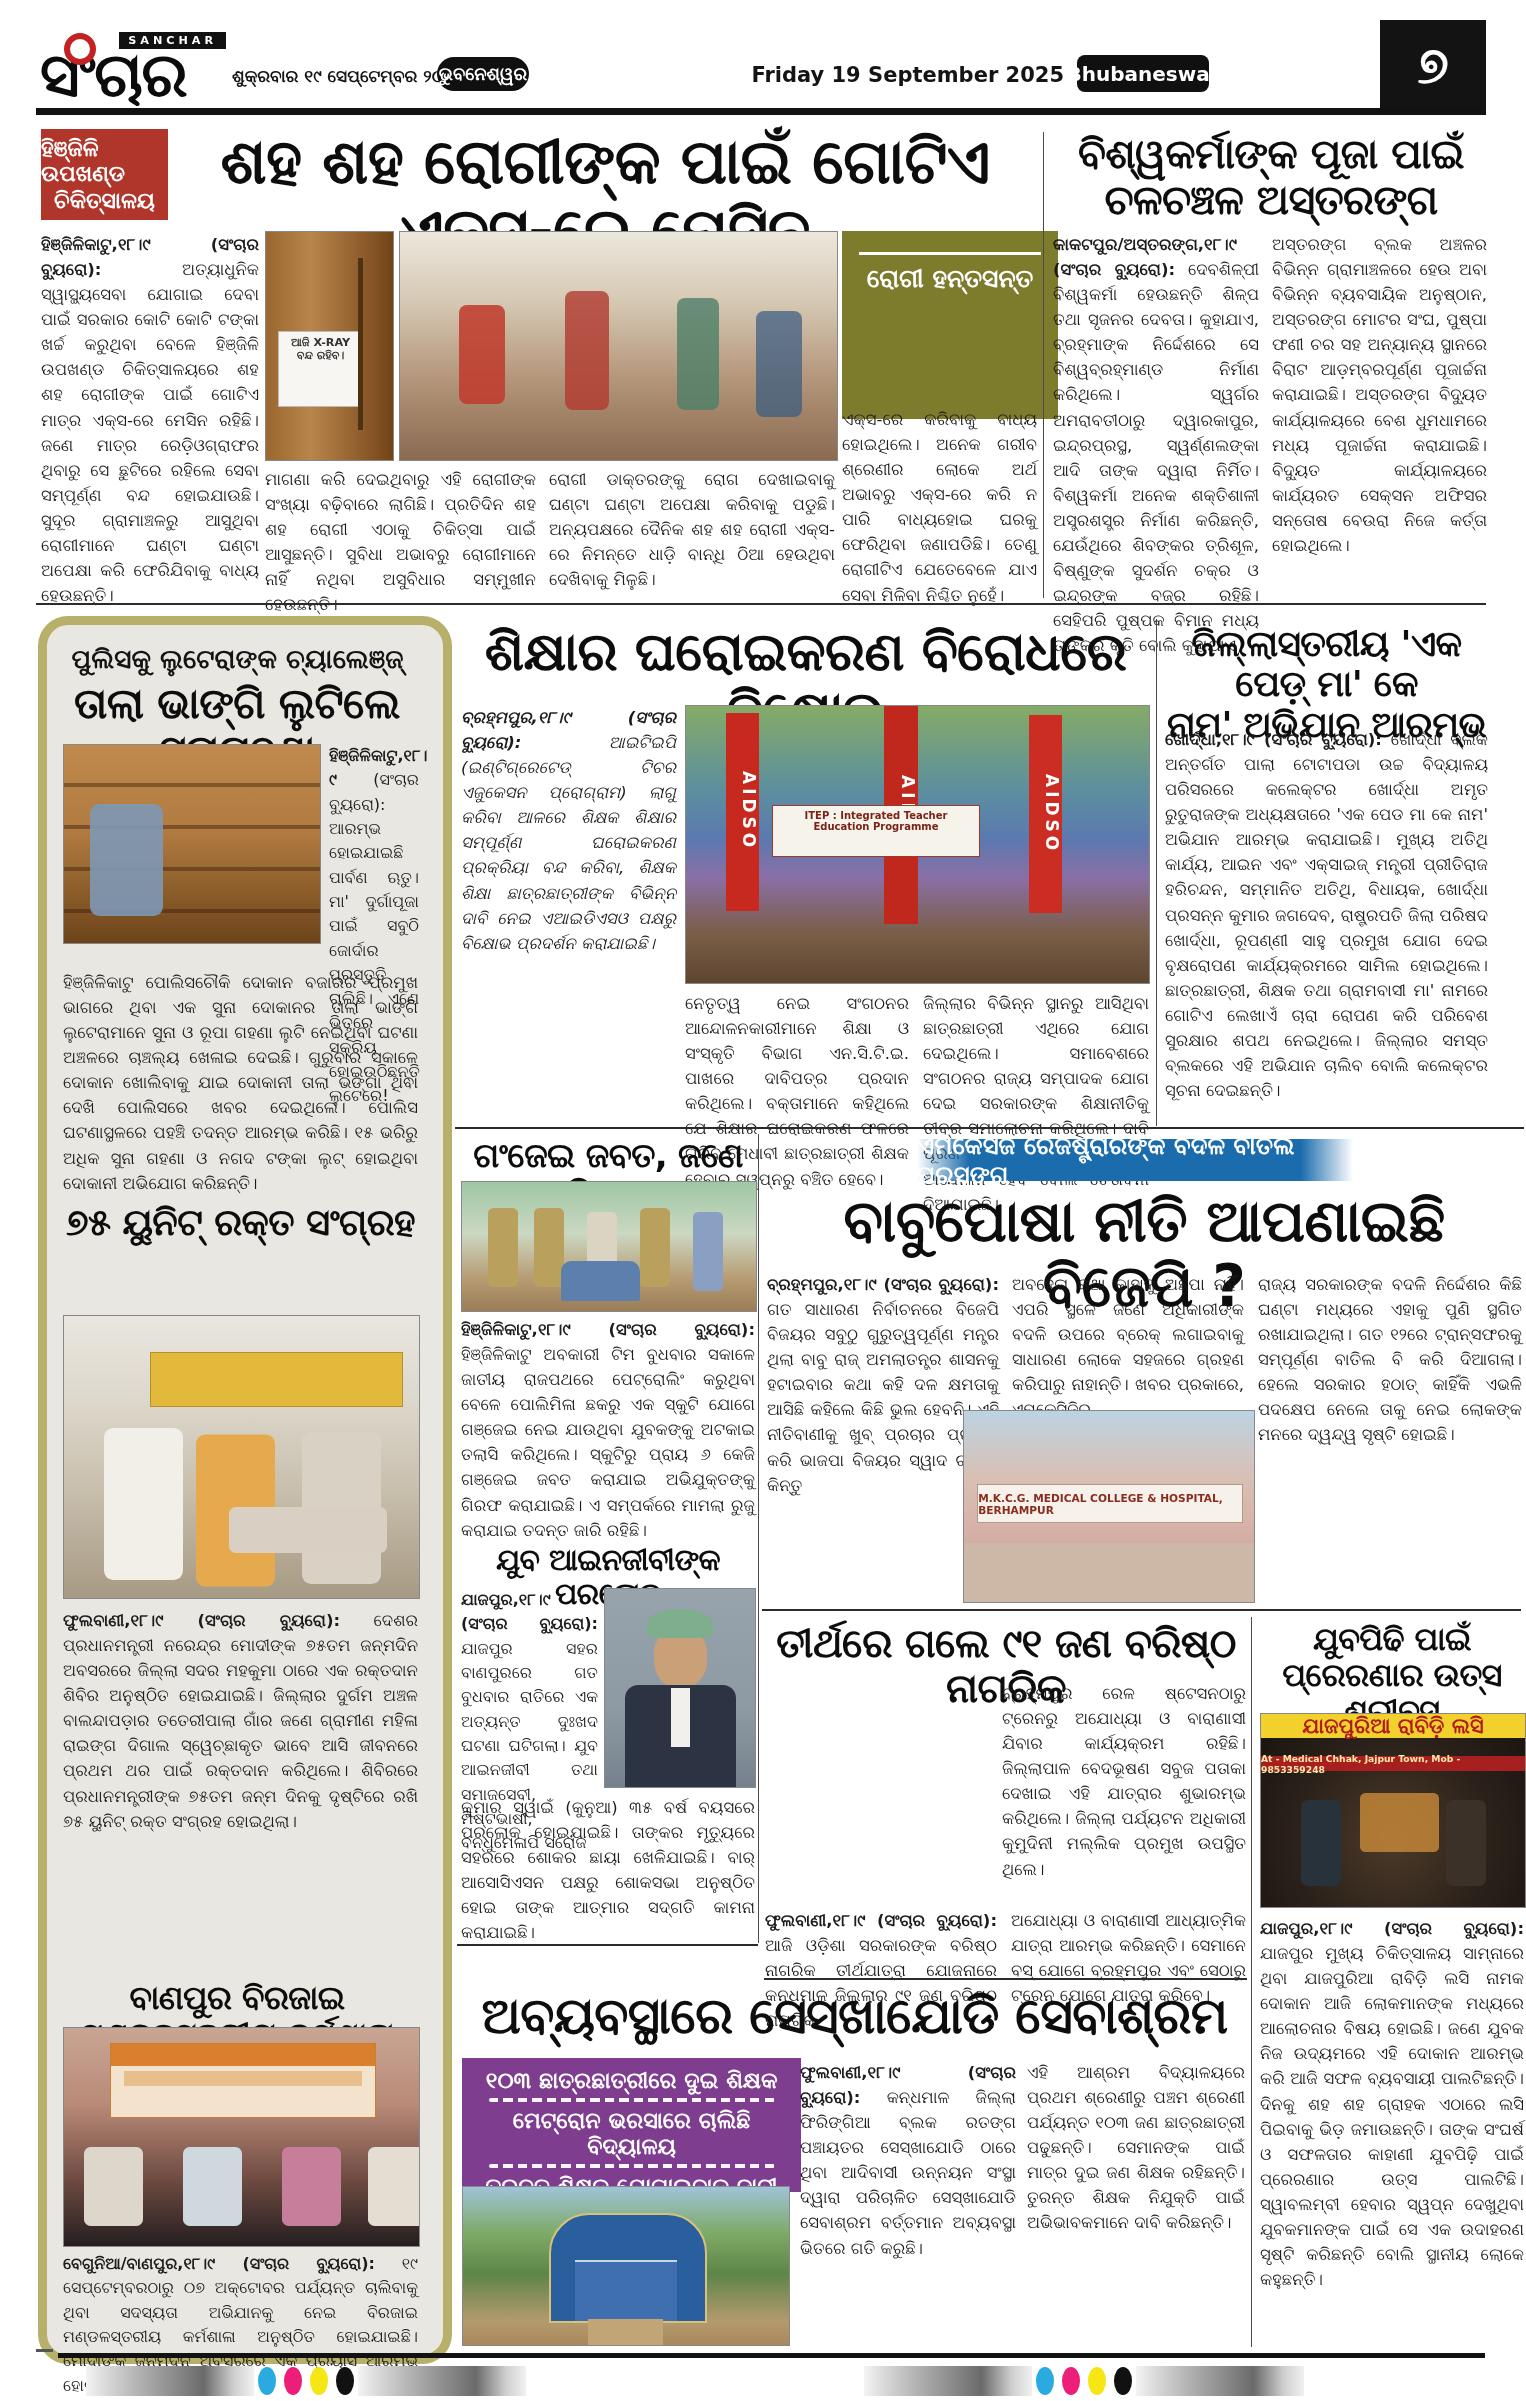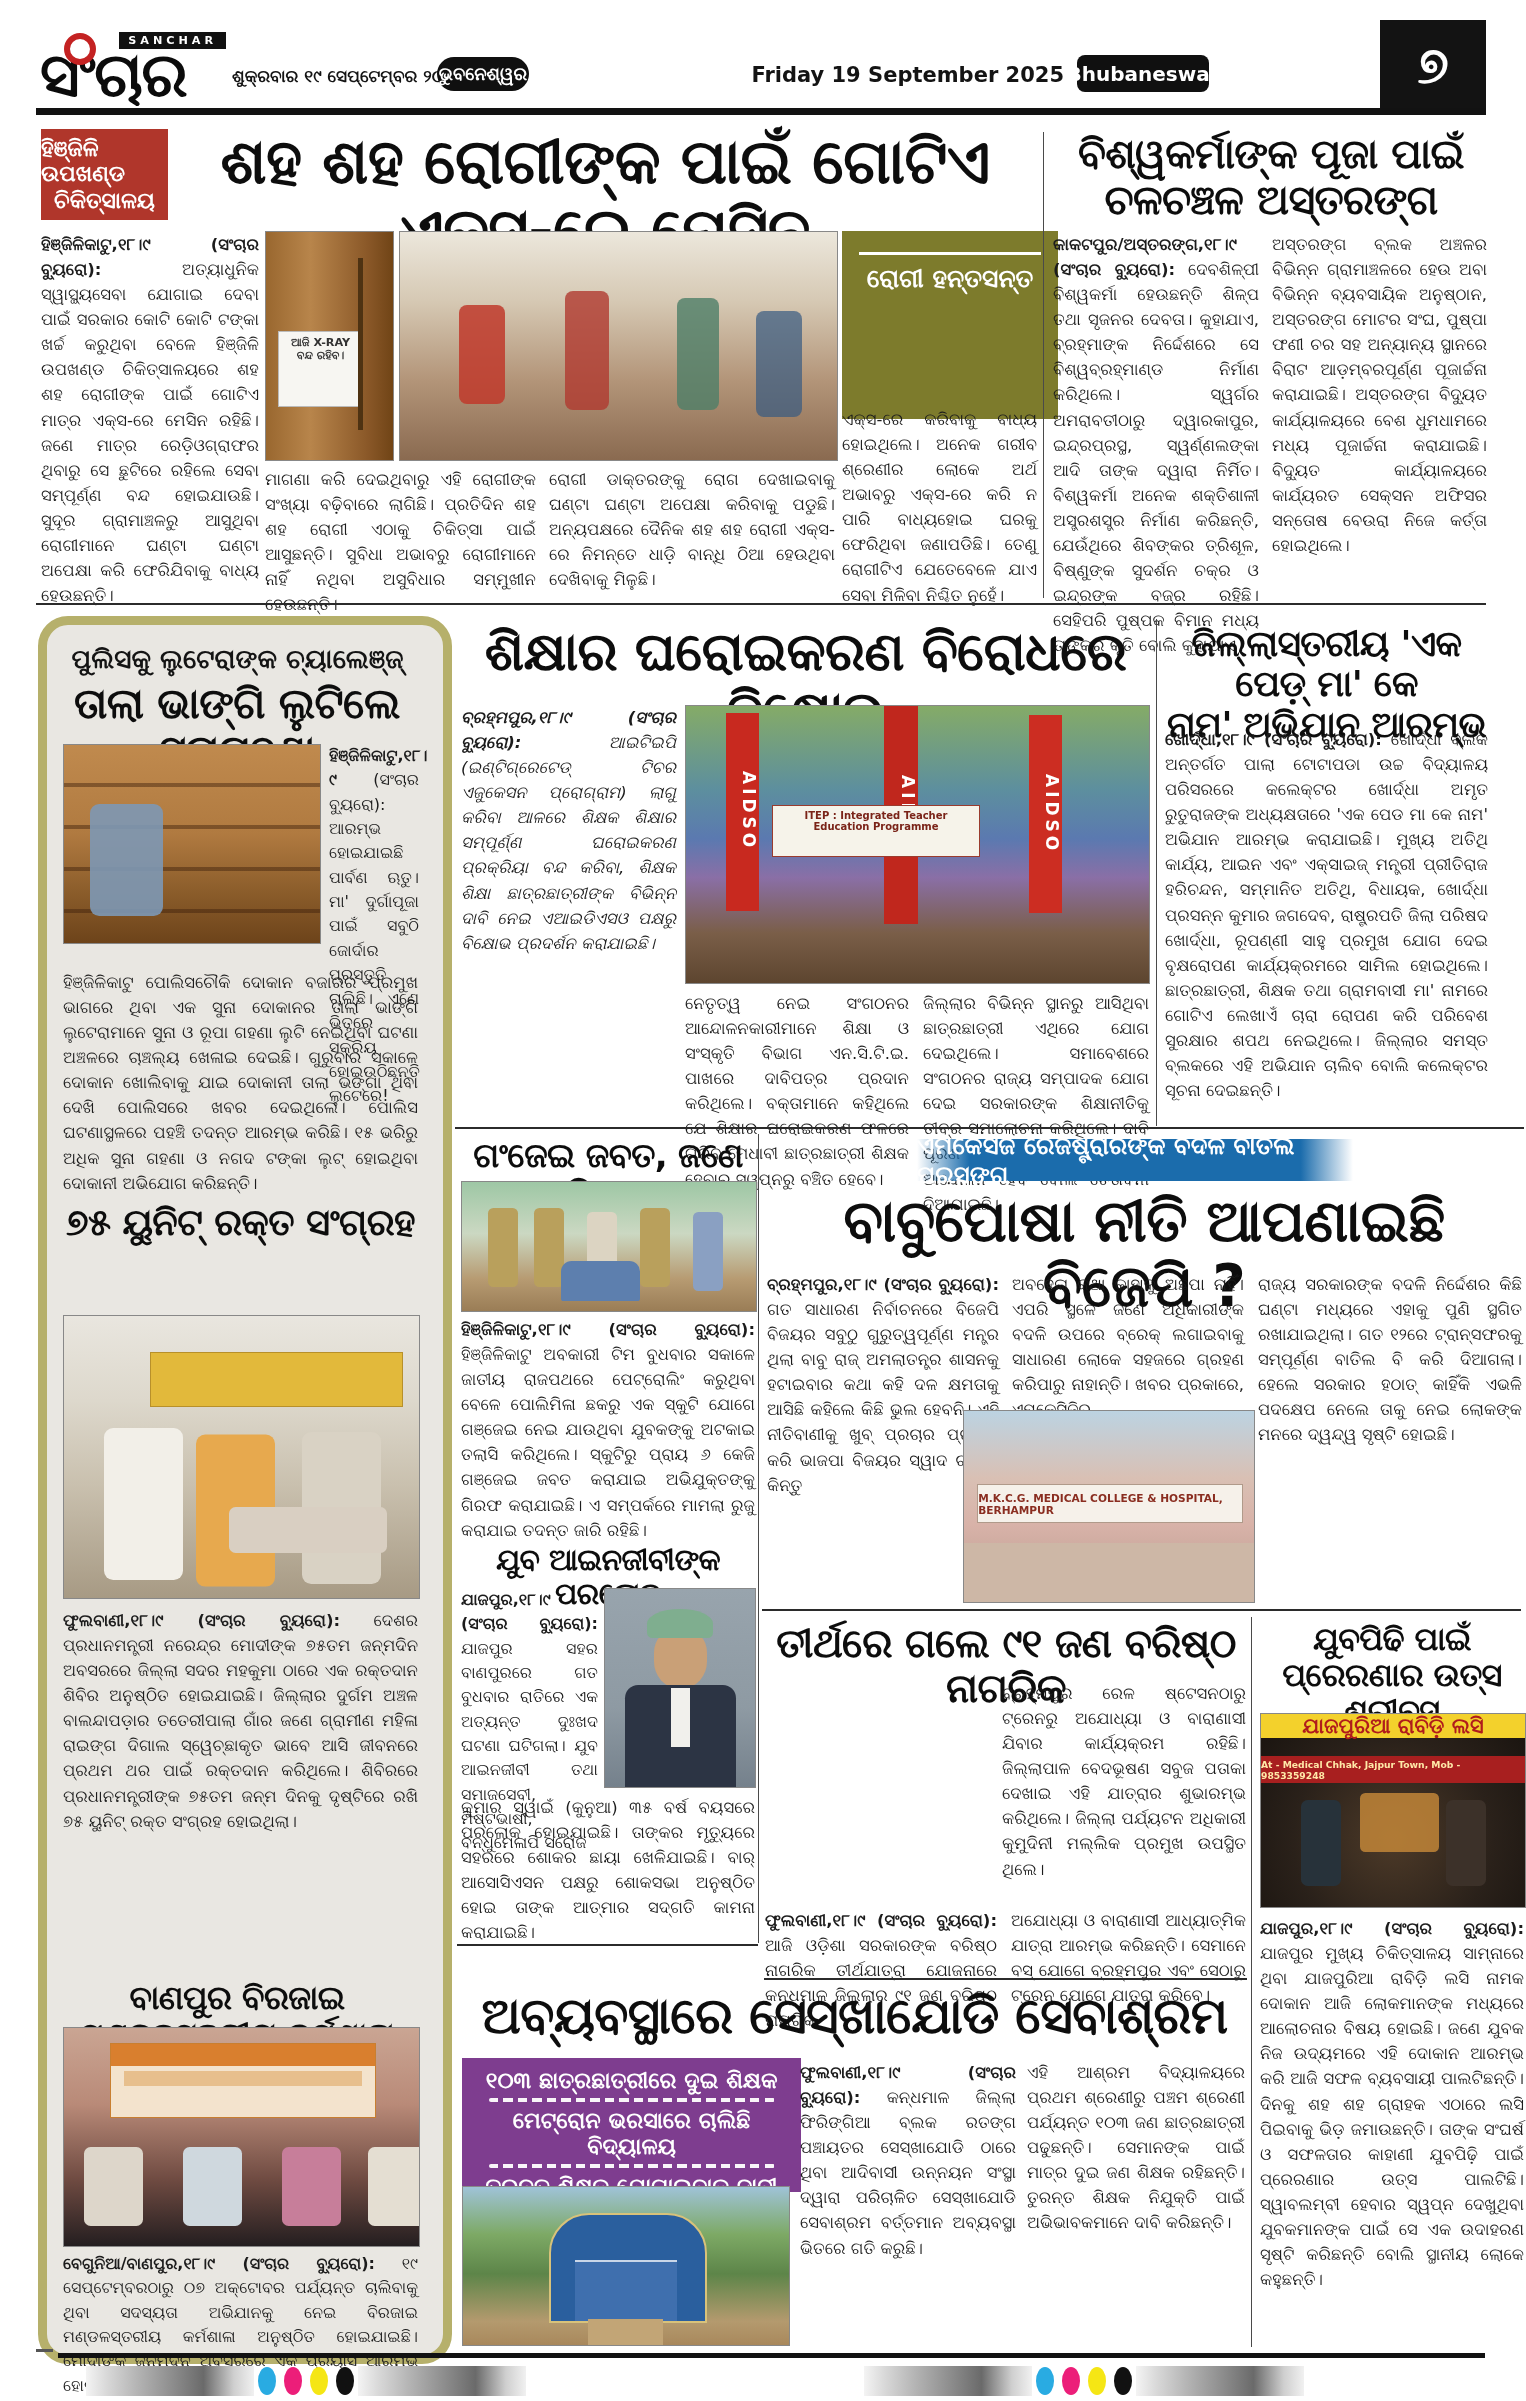--- a/index.html
+++ b/index.html
@@ -209,21 +209,21 @@
   <div class="abs rule-h" style="left:764px;top:1978px;width:483px;"></div>
 
   <div class="abs hl center" style="left:1260px;top:1622px;width:264px;font-size:32px;">
     <div>ଯୁବପିଢି ପାଇଁ</div>
     <div>ପ୍ରେରଣାର ଉତ୍ସ ଶ୍ରୀବସ</div>
   </div>
   <div class="abs photo" style="left:1260px;top:1713px;width:264px;height:193px;background:radial-gradient(circle at 50% 65%,#4d3a28 0%,#2a211a 55%,#17120e 100%);">
     <div class="abs" style="left:0;top:0;width:100%;height:24px;background:#f3d12c;display:flex;align-items:center;justify-content:center;">
       <span style="font-size:21px;font-weight:800;color:#b01c1c;">ଯାଜପୁରିଆ ରାବିଡ଼ି ଲସି</span>
     </div>
-    <div class="abs" style="left:0;top:42px;width:100%;height:27px;background:#a81f1f;display:flex;align-items:center;justify-content:center;">
+    <div class="abs" style="left:0;top:42px;width:100%;height:15px;background:#a81f1f;display:flex;align-items:center;justify-content:center;">
       <span style="font-size:9.2px;font-weight:700;color:#ffe9a8;">At - Medical Chhak, Jajpur Town, Mob - 9853359248</span>
     </div>
     <div class="abs" style="left:40px;top:86px;width:40px;height:86px;background:#27323a;border-radius:6.6px;box-shadow:145px 0 0 #3c3129;"></div>
     <div class="abs" style="left:99px;top:79px;width:79px;height:59px;background:#c98b3a;border-radius:5.3px;opacity:.8;"></div>
   </div>
   <div class="abs body-txt" style="left:1260px;top:1916px;width:264px;height:430px;">
     <span class="byline">ଯାଜପୁର,୧୮।୯ (ସଂଚାର ବ୍ୟୁରୋ):</span>
     <span>ଯାଜପୁର ମୁଖ୍ୟ ଚିକିତ୍ସାଳୟ ସାମ୍ନାରେ ଥିବା ଯାଜପୁରିଆ ରାବିଡ଼ି ଲସି ନାମକ ଦୋକାନ ଆଜି ଲୋକମାନଙ୍କ ମଧ୍ୟରେ ଆଲୋଚନାର ବିଷୟ ହୋଇଛି। ଜଣେ ଯୁବକ ନିଜ ଉଦ୍ୟମରେ ଏହି ଦୋକାନ ଆରମ୍ଭ କରି ଆଜି ସଫଳ ବ୍ୟବସାୟୀ ପାଲଟିଛନ୍ତି। ଦିନକୁ ଶହ ଶହ ଗ୍ରାହକ ଏଠାରେ ଲସି ପିଇବାକୁ ଭିଡ଼ ଜମାଉଛନ୍ତି। ତାଙ୍କ ସଂଘର୍ଷ ଓ ସଫଳତାର କାହାଣୀ ଯୁବପିଢ଼ି ପାଇଁ ପ୍ରେରଣାର ଉତ୍ସ ପାଲଟିଛି। ସ୍ୱାବଲମ୍ବୀ ହେବାର ସ୍ୱପ୍ନ ଦେଖୁଥିବା ଯୁବକମାନଙ୍କ ପାଇଁ ସେ ଏକ ଉଦାହରଣ ସୃଷ୍ଟି କରିଛନ୍ତି ବୋଲି ସ୍ଥାନୀୟ ଲୋକେ କହୁଛନ୍ତି।</span>
   </div>
 

